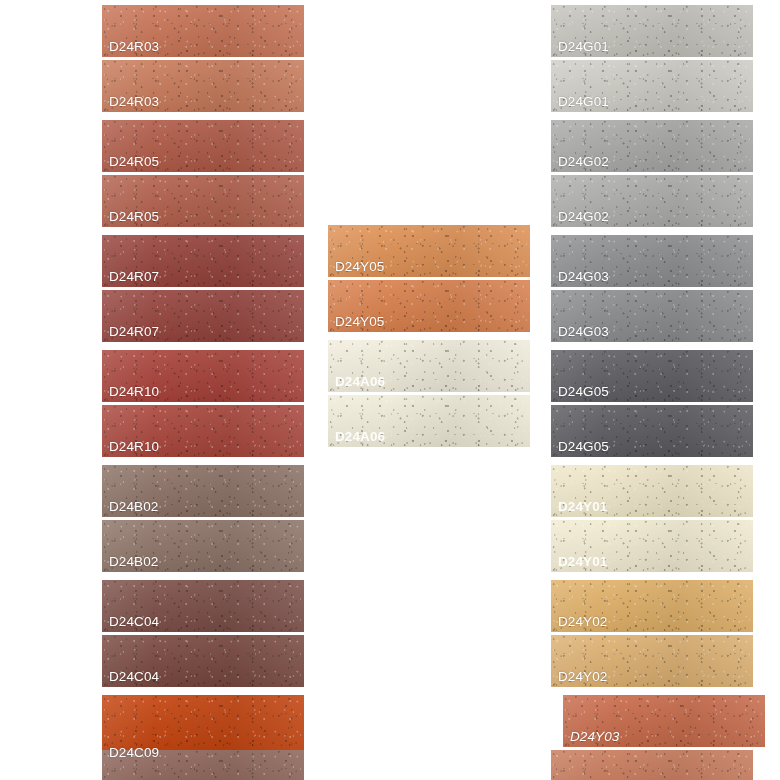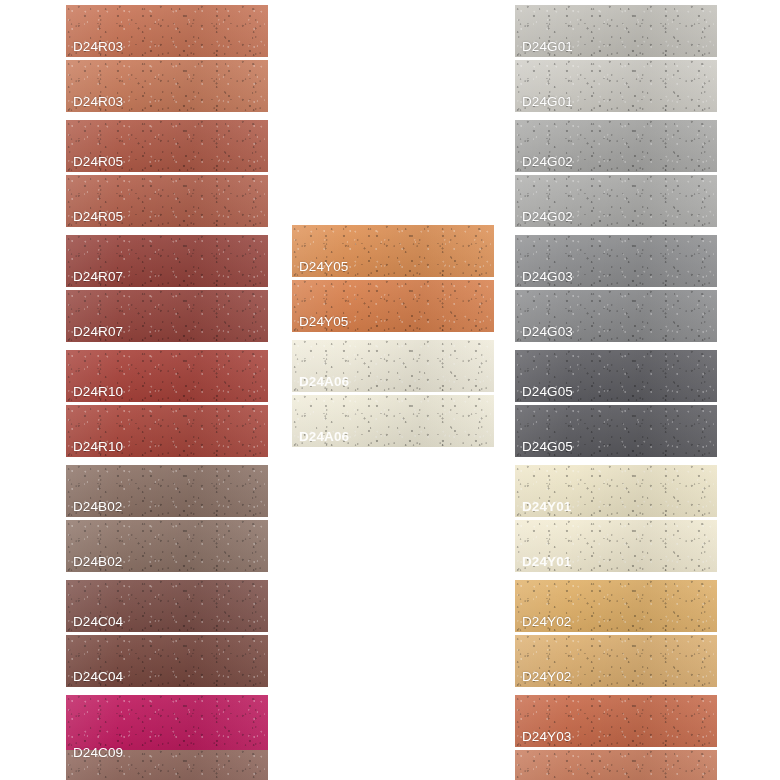--- a/index.html
+++ b/index.html
@@ -13,20 +13,21 @@
   }
   #board{position:absolute;left:0;top:0;width:780px;height:780px;}
 
   .swatch-column{position:absolute;}
   .swatch{
     position:relative;
     width:100%;
     box-sizing:border-box;
     overflow:hidden;
     background-repeat:repeat;
+    margin-left:36px;
   }
   
   .grain{
     position:absolute;inset:0;
     pointer-events:none;
     mix-blend-mode:multiply;
     opacity:.55;
     background-image:
       radial-gradient(circle at 7% 18%, rgba(0,0,0,.55) 0 .7px, transparent 1.2px),
       radial-gradient(circle at 19% 62%, rgba(0,0,0,.45) 0 .6px, transparent 1.1px),
@@ -145,21 +146,21 @@
         <div class="grain2"></div>
         <div class="sheen"></div>
         <span class="swatch-label">D24C04</span>
       </div>
       <div class="swatch" style="position: absolute; top: 630px; left: 0px; height: 52px; background: rgb(120, 72, 63);">
         <div class="grain"></div>
         <div class="grain2"></div>
         <div class="sheen"></div>
         <span class="swatch-label">D24C04</span>
       </div>
-      <div class="swatch" style="position: absolute; top: 690px; left: 0px; height: 68px; background: #be185d;">
+      <div class="swatch" style="position: absolute; top: 690px; left: 0px; height: 68px; background: #c2410c;">
         <div class="grain"></div>
         <div class="grain2"></div>
         <div class="sheen"></div>
         <span class="swatch-label">D24C09</span>
       </div>
       <div class="swatch" style="position: absolute; top: 745px; left: 0px; height: 52px; background: rgb(141, 100, 89);">
         <div class="grain"></div>
         <div class="grain2"></div>
         <div class="sheen"></div>
       </div>
@@ -256,21 +257,21 @@
         <div class="grain2"></div>
         <div class="sheen"></div>
         <span class="swatch-label">D24Y02</span>
       </div>
       <div class="swatch" style="position: absolute; top: 630px; left: 0px; height: 52px; background: rgb(221, 176, 113);">
         <div class="grain"></div>
         <div class="grain2"></div>
         <div class="sheen"></div>
         <span class="swatch-label">D24Y02</span>
       </div>
-      <div class="swatch" style="position: absolute; top: 690px; left: 0px; height: 52px; background: rgb(200, 106, 74);">
+      <div class="swatch" style="position: absolute; top: 690px; left: 12px; height: 52px; background: rgb(200, 106, 74); font-style: italic;">
         <div class="grain"></div>
         <div class="grain2"></div>
         <div class="sheen"></div>
         <span class="swatch-label">D24Y03</span>
       </div>
       <div class="swatch" style="position: absolute; top: 745px; left: 0px; height: 52px; background: rgb(199, 122, 91);">
         <div class="grain"></div>
         <div class="grain2"></div>
         <div class="sheen"></div>
       </div>

